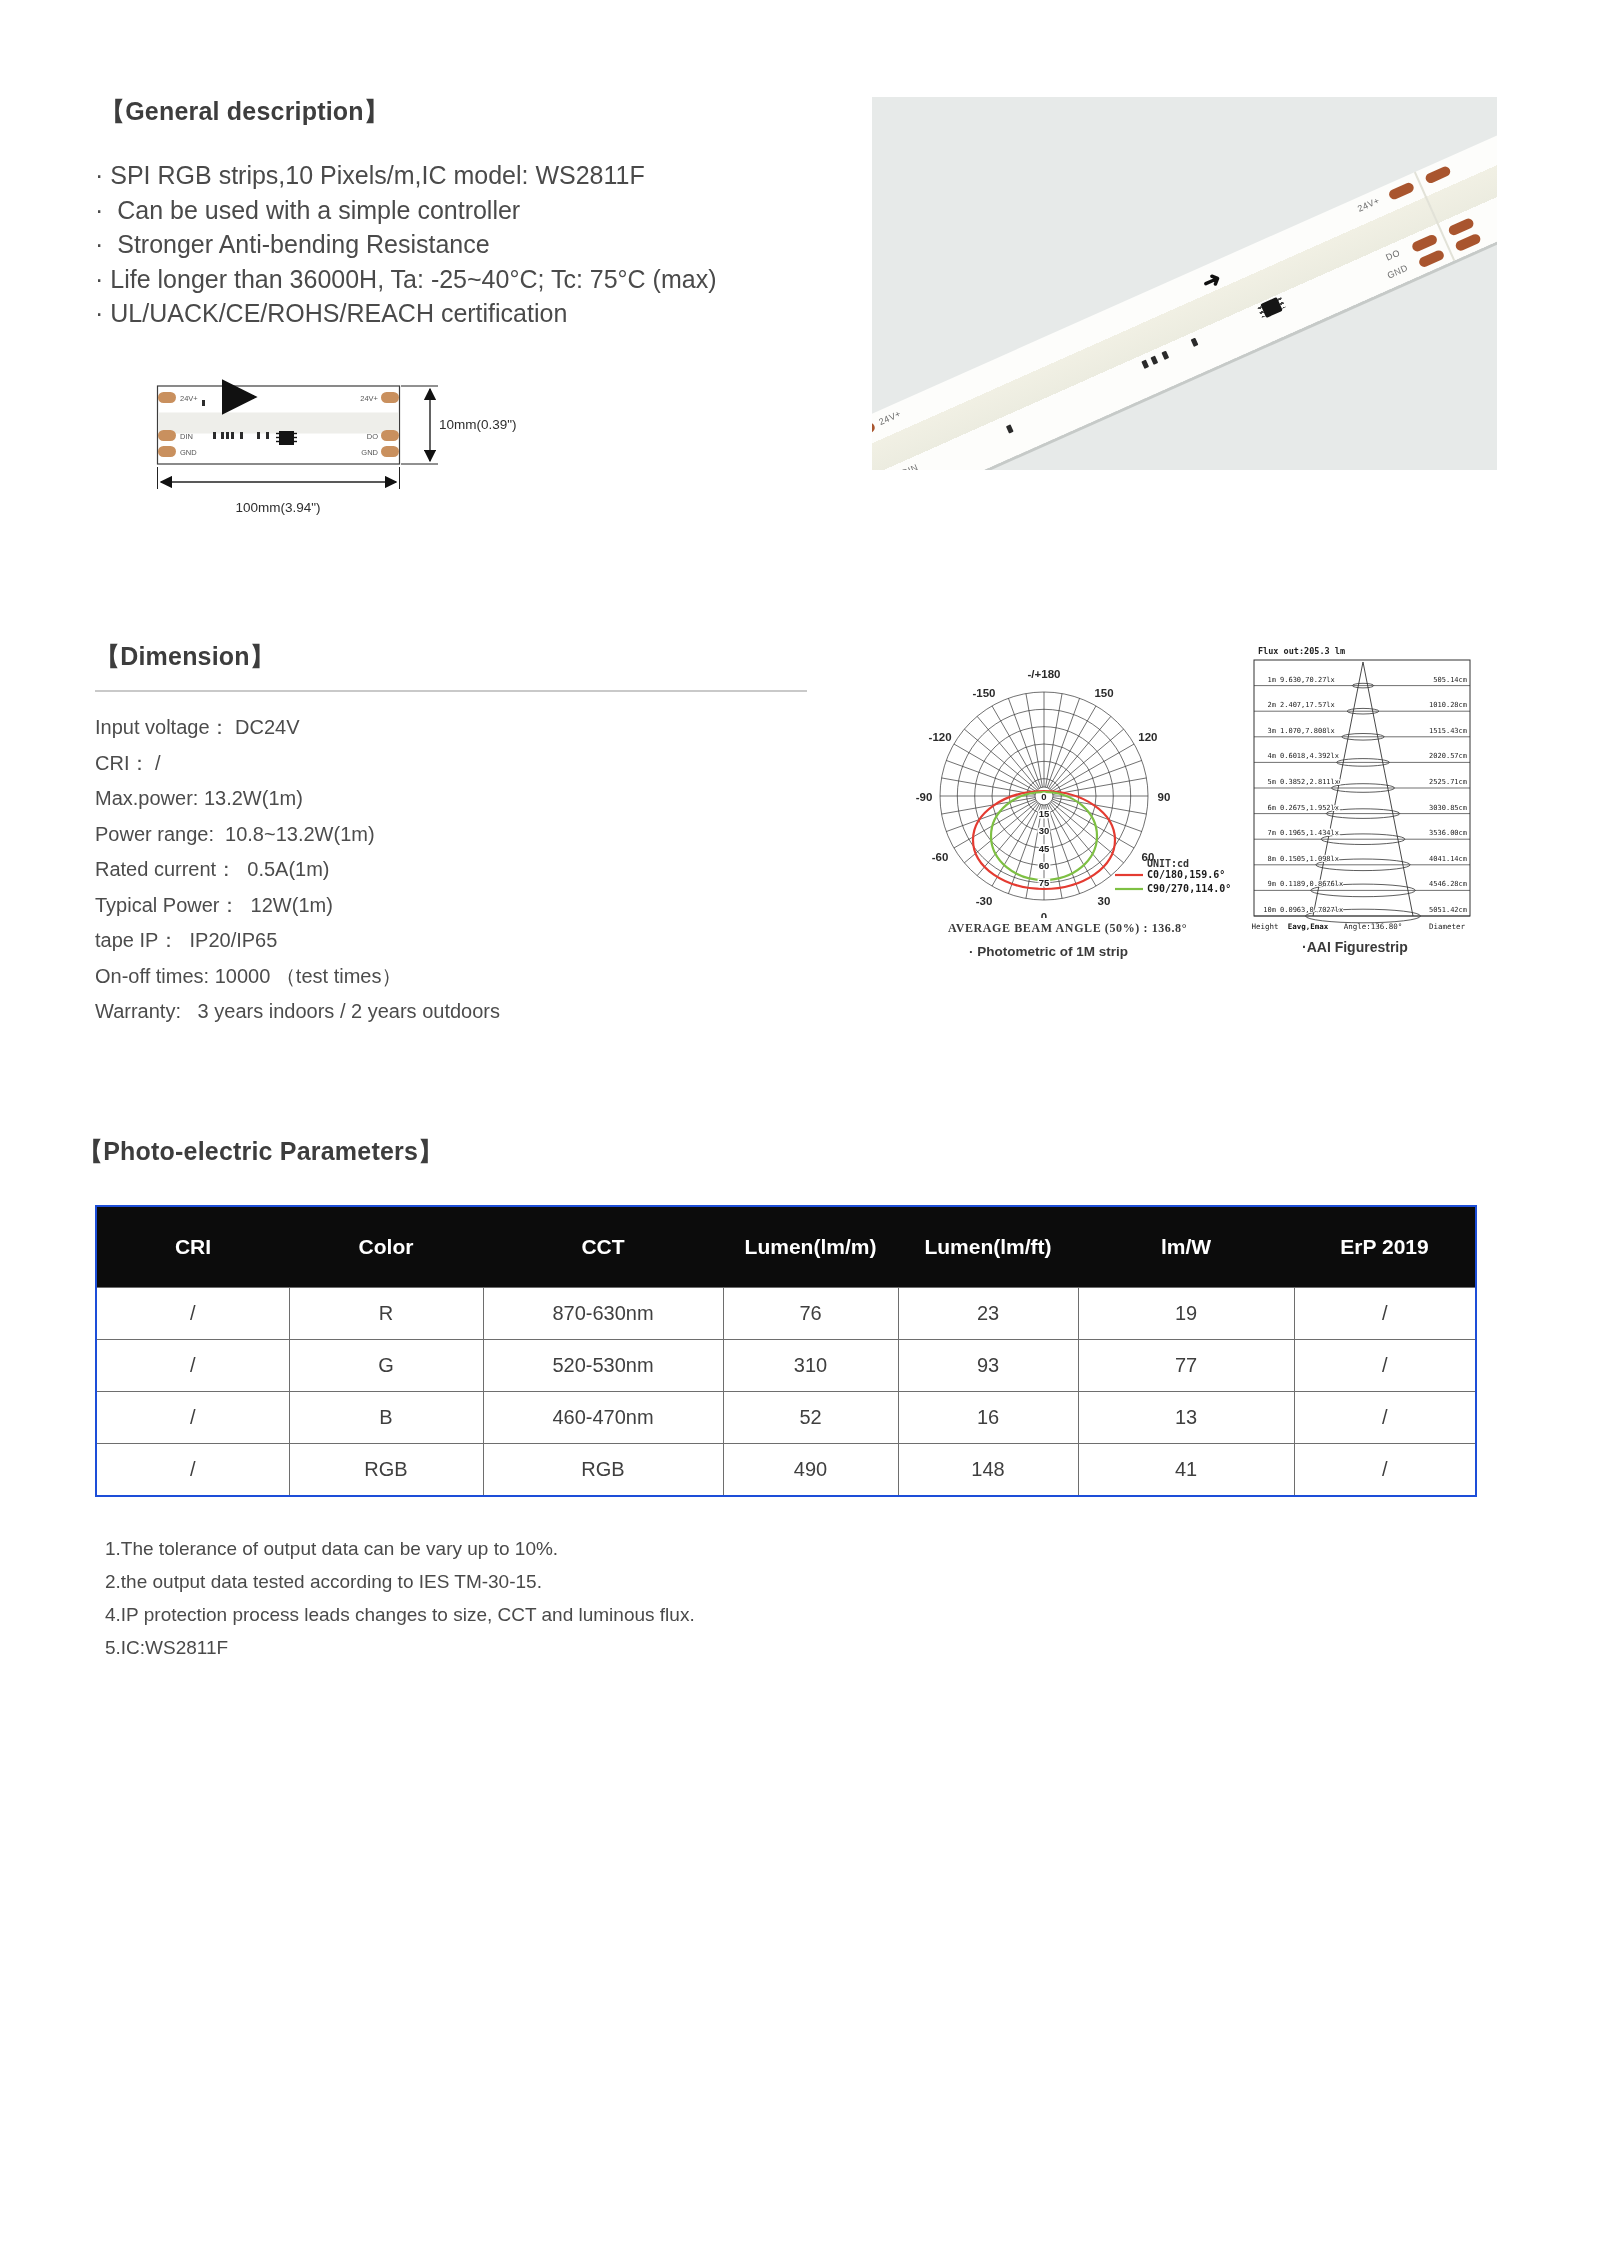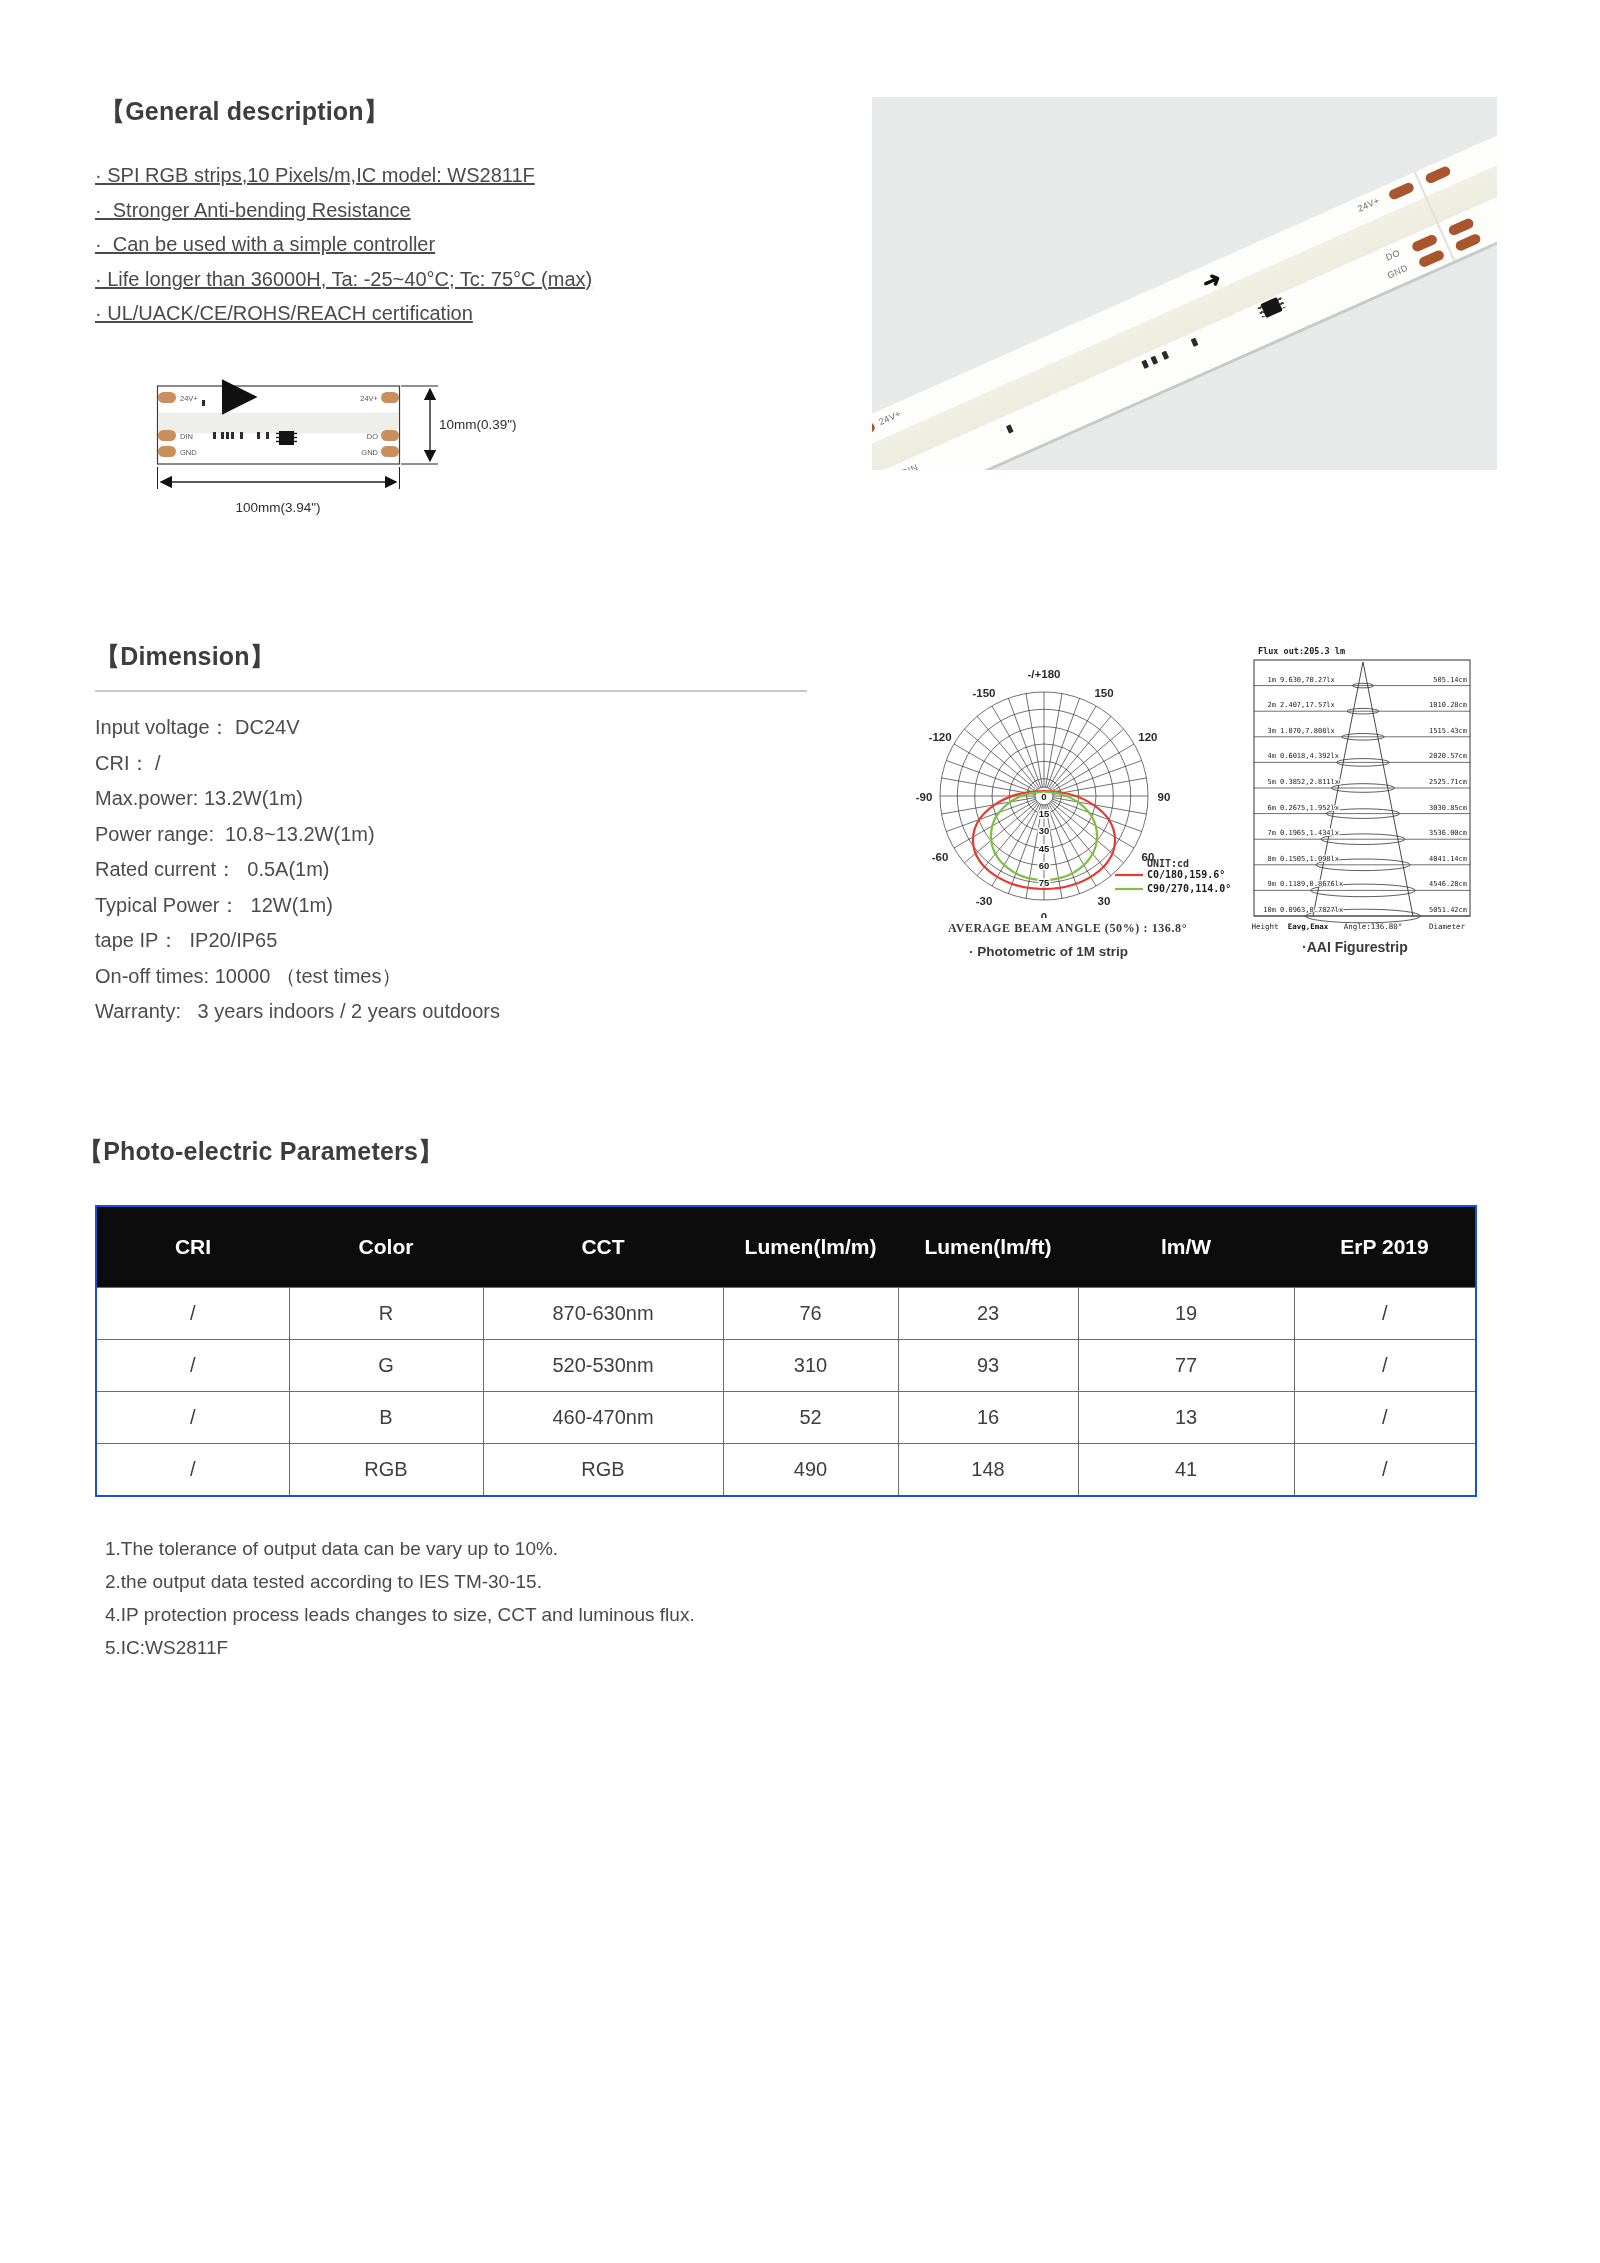--- a/index.html
+++ b/index.html
@@ -1,19 +1,19 @@
 <!DOCTYPE html>
 <html><head>
 <meta charset="utf-8">
 <style>
   html,body{margin:0;padding:0;background:#fff;}
   .page{position:relative;width:1600px;height:1772px;background:#ffffff;
         font-family:"Liberation Sans",sans-serif;color:#474747;overflow:hidden;}
   .sec-title{position:absolute;font-size:25px;font-weight:bold;color:#3d3d3d;letter-spacing:.2px;}
-  .bullets{position:absolute;left:95px;top:158px;font-size:20px;line-height:34.5px;color:#4a4a4a;white-space:pre;text-decoration:underline;}
+  .bullets{position:absolute;left:95px;top:158px;font-size:25px;line-height:34.5px;color:#4a4a4a;white-space:pre;}
   .spec{position:absolute;font-size:20px;line-height:35.5px;color:#4c4c4c;white-space:pre;}
   .notes{position:absolute;left:105px;top:1532px;font-size:19px;line-height:33px;color:#4a4a4a;white-space:pre;}
   .rule{position:absolute;left:95px;top:690px;width:712px;height:2px;background:#c9c9c9;}
   
   .photo{position:absolute;left:872px;top:97px;width:625px;height:373px;background:#e7eae9;overflow:hidden;}
   .strip{position:absolute;left:-30px;top:330px;width:800px;height:97px;
          transform:rotate(-24deg);transform-origin:0 0;
          background:linear-gradient(180deg,#fdfdfb 0%,#fdfdfb 28%,#f1f0e4 28%,#ecece0 58%,#fdfdfb 58%);
          box-shadow:2px 3px 0 0 #c6cac8;}
   .ppad{position:absolute;height:10px;border-radius:5px;background:#a9552e;}
@@ -32,21 +32,21 @@
   .ptable{border:2px solid #1d4ed8;}
   .cap{position:absolute;font-weight:bold;color:#3a3a3a;}
   svg{font-family:"Liberation Sans",sans-serif;}
 </style>
 </head>
 <body>
 
 <div class="page">
 
   <div class="sec-title" style="left:100px;top:95px;">【General description】</div>
-  <div class="bullets" id="bullets"><div>· SPI RGB strips,10 Pixels/m,IC model: WS2811F</div><div>·  Stronger Anti-bending Resistance</div><div>·  Can be used with a simple controller</div><div>· Life longer than 36000H, Ta: -25~40°C; Tc: 75°C (max)</div><div>· UL/UACK/CE/ROHS/REACH certification</div></div>
+  <div class="bullets" id="bullets"><div>· SPI RGB strips,10 Pixels/m,IC model: WS2811F</div><div>·  Can be used with a simple controller</div><div>·  Stronger Anti-bending Resistance</div><div>· Life longer than 36000H, Ta: -25~40°C; Tc: 75°C (max)</div><div>· UL/UACK/CE/ROHS/REACH certification</div></div>
 
   <div class="photo">
     <div class="strip">
 
       <div class="ppad" style="left:4px;top:7px;width:26px;"></div>
       <div class="plabel" style="left:36px;top:6px;">24V+</div>
 
       <div class="plabel" style="left:36px;top:62px;">DIN</div>
 
       <div class="cutline" style="left:0px;"></div>

